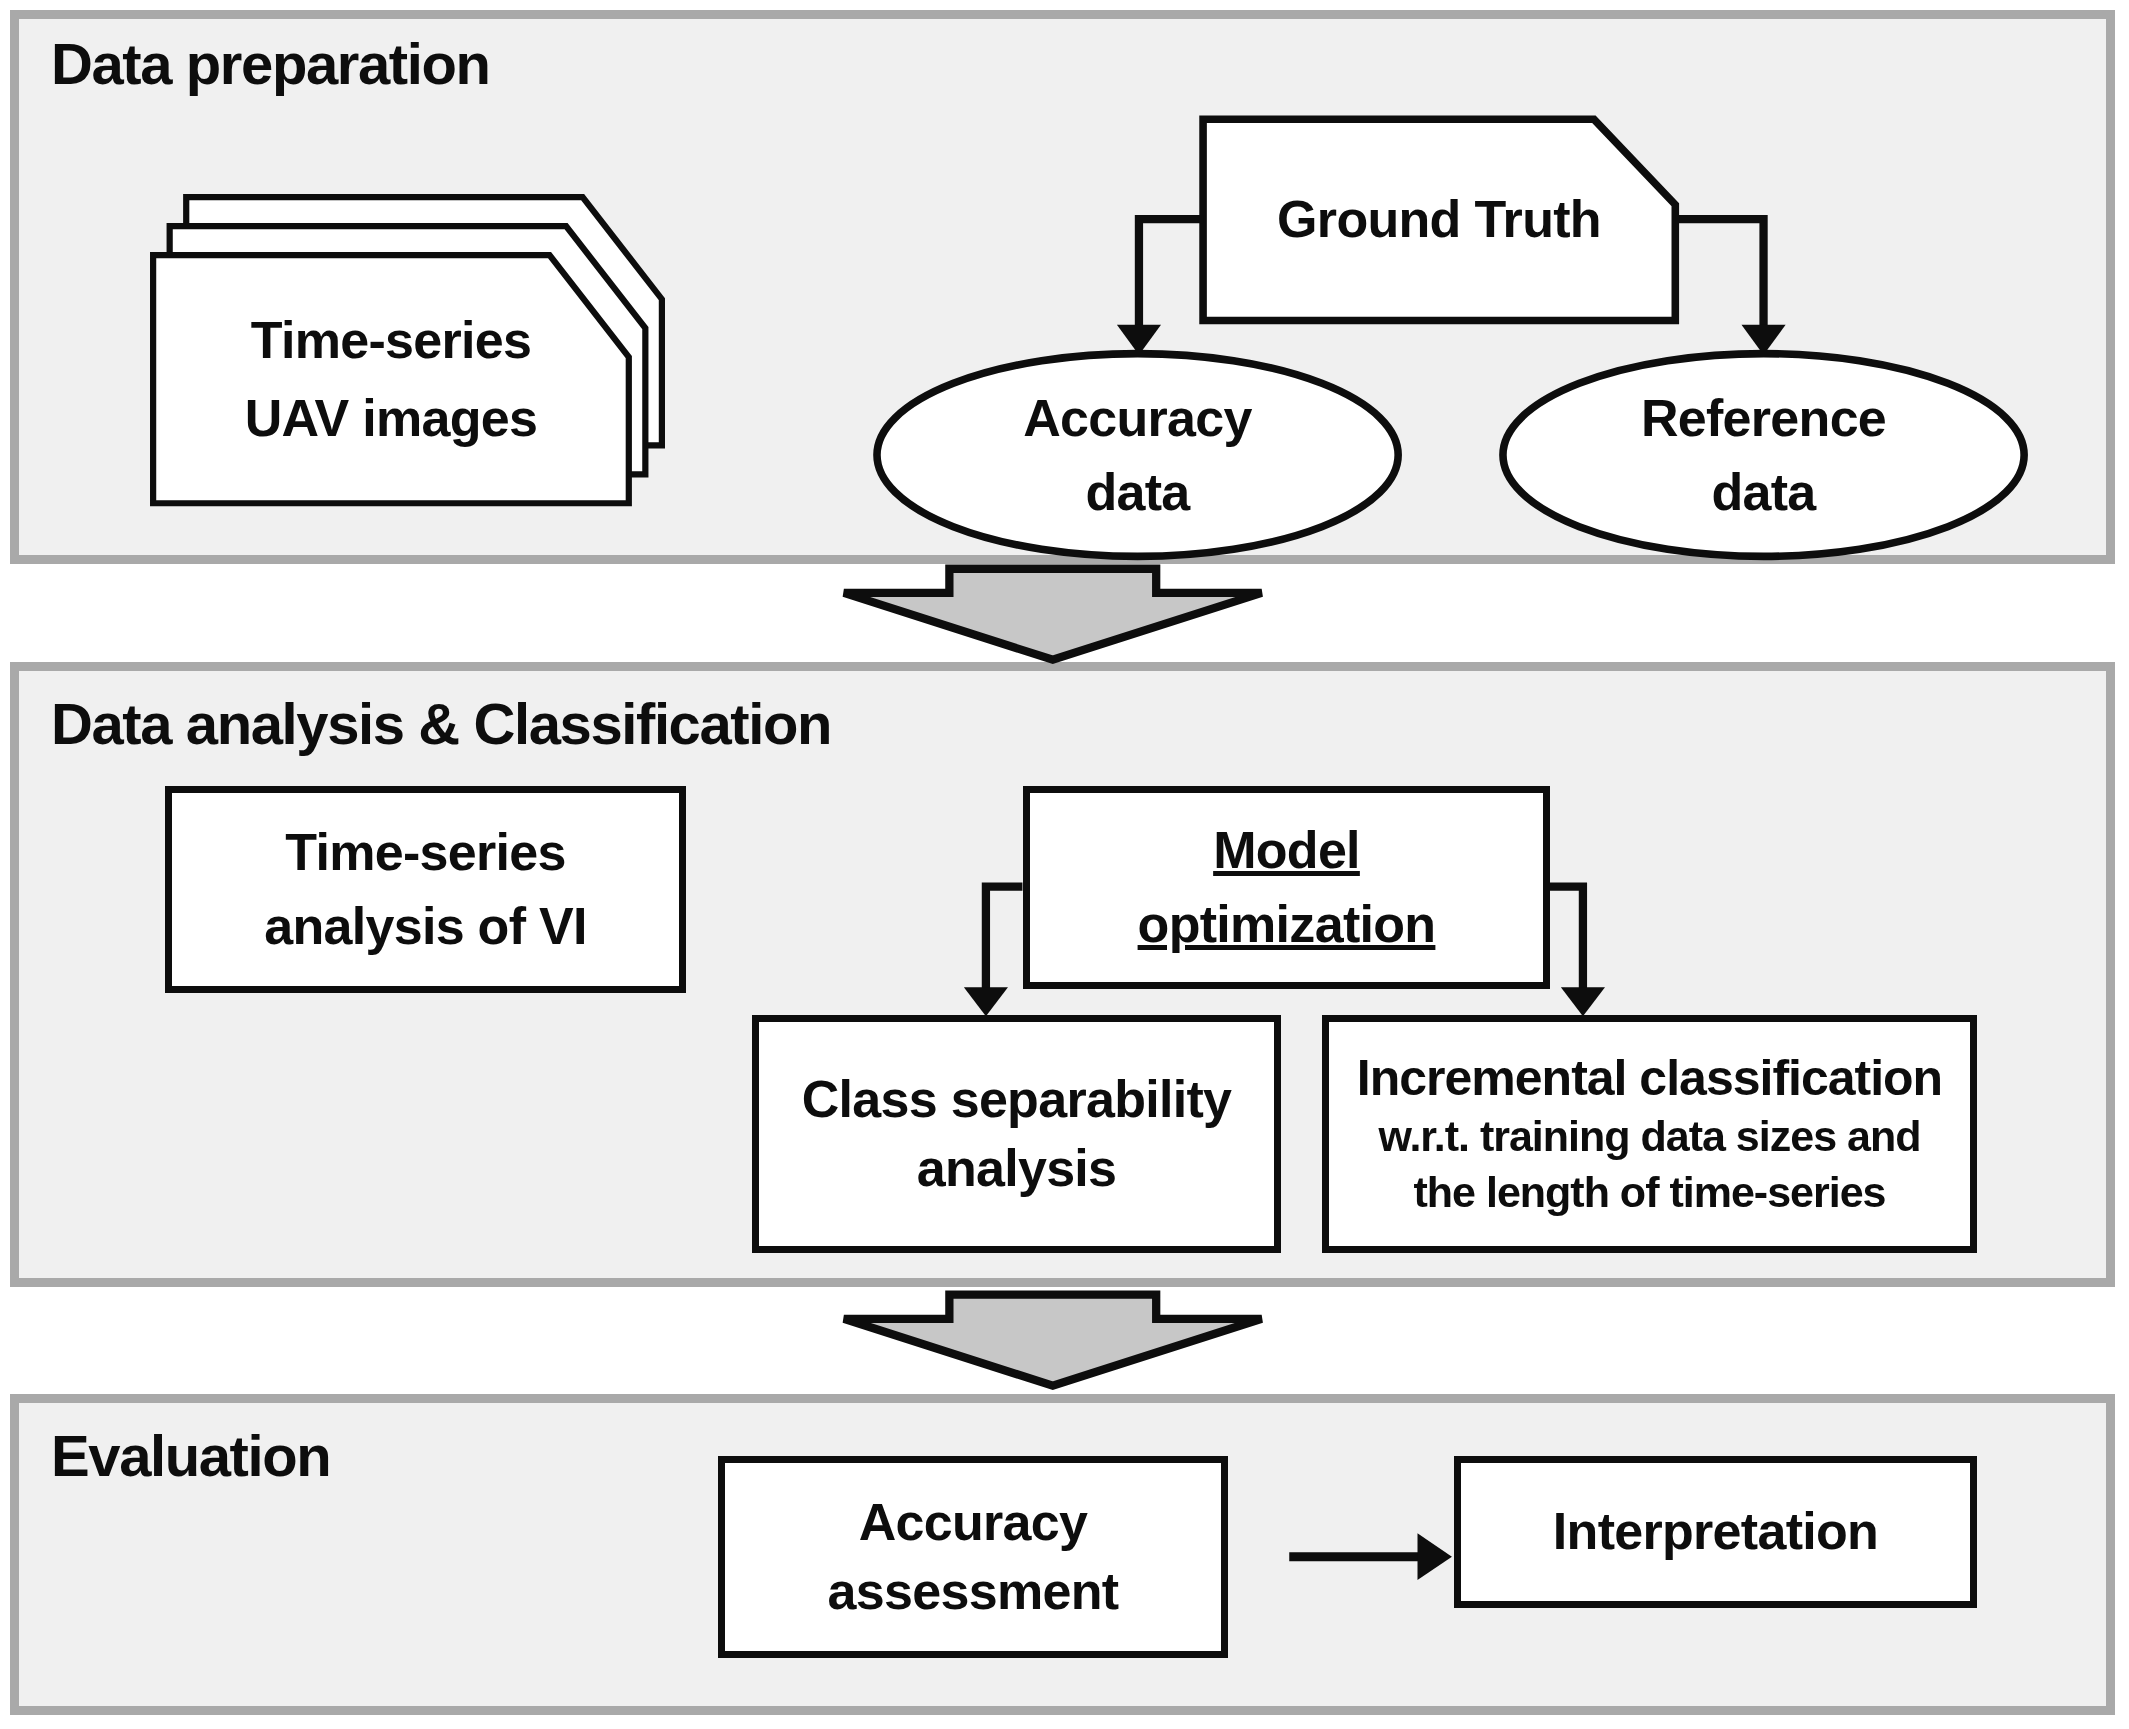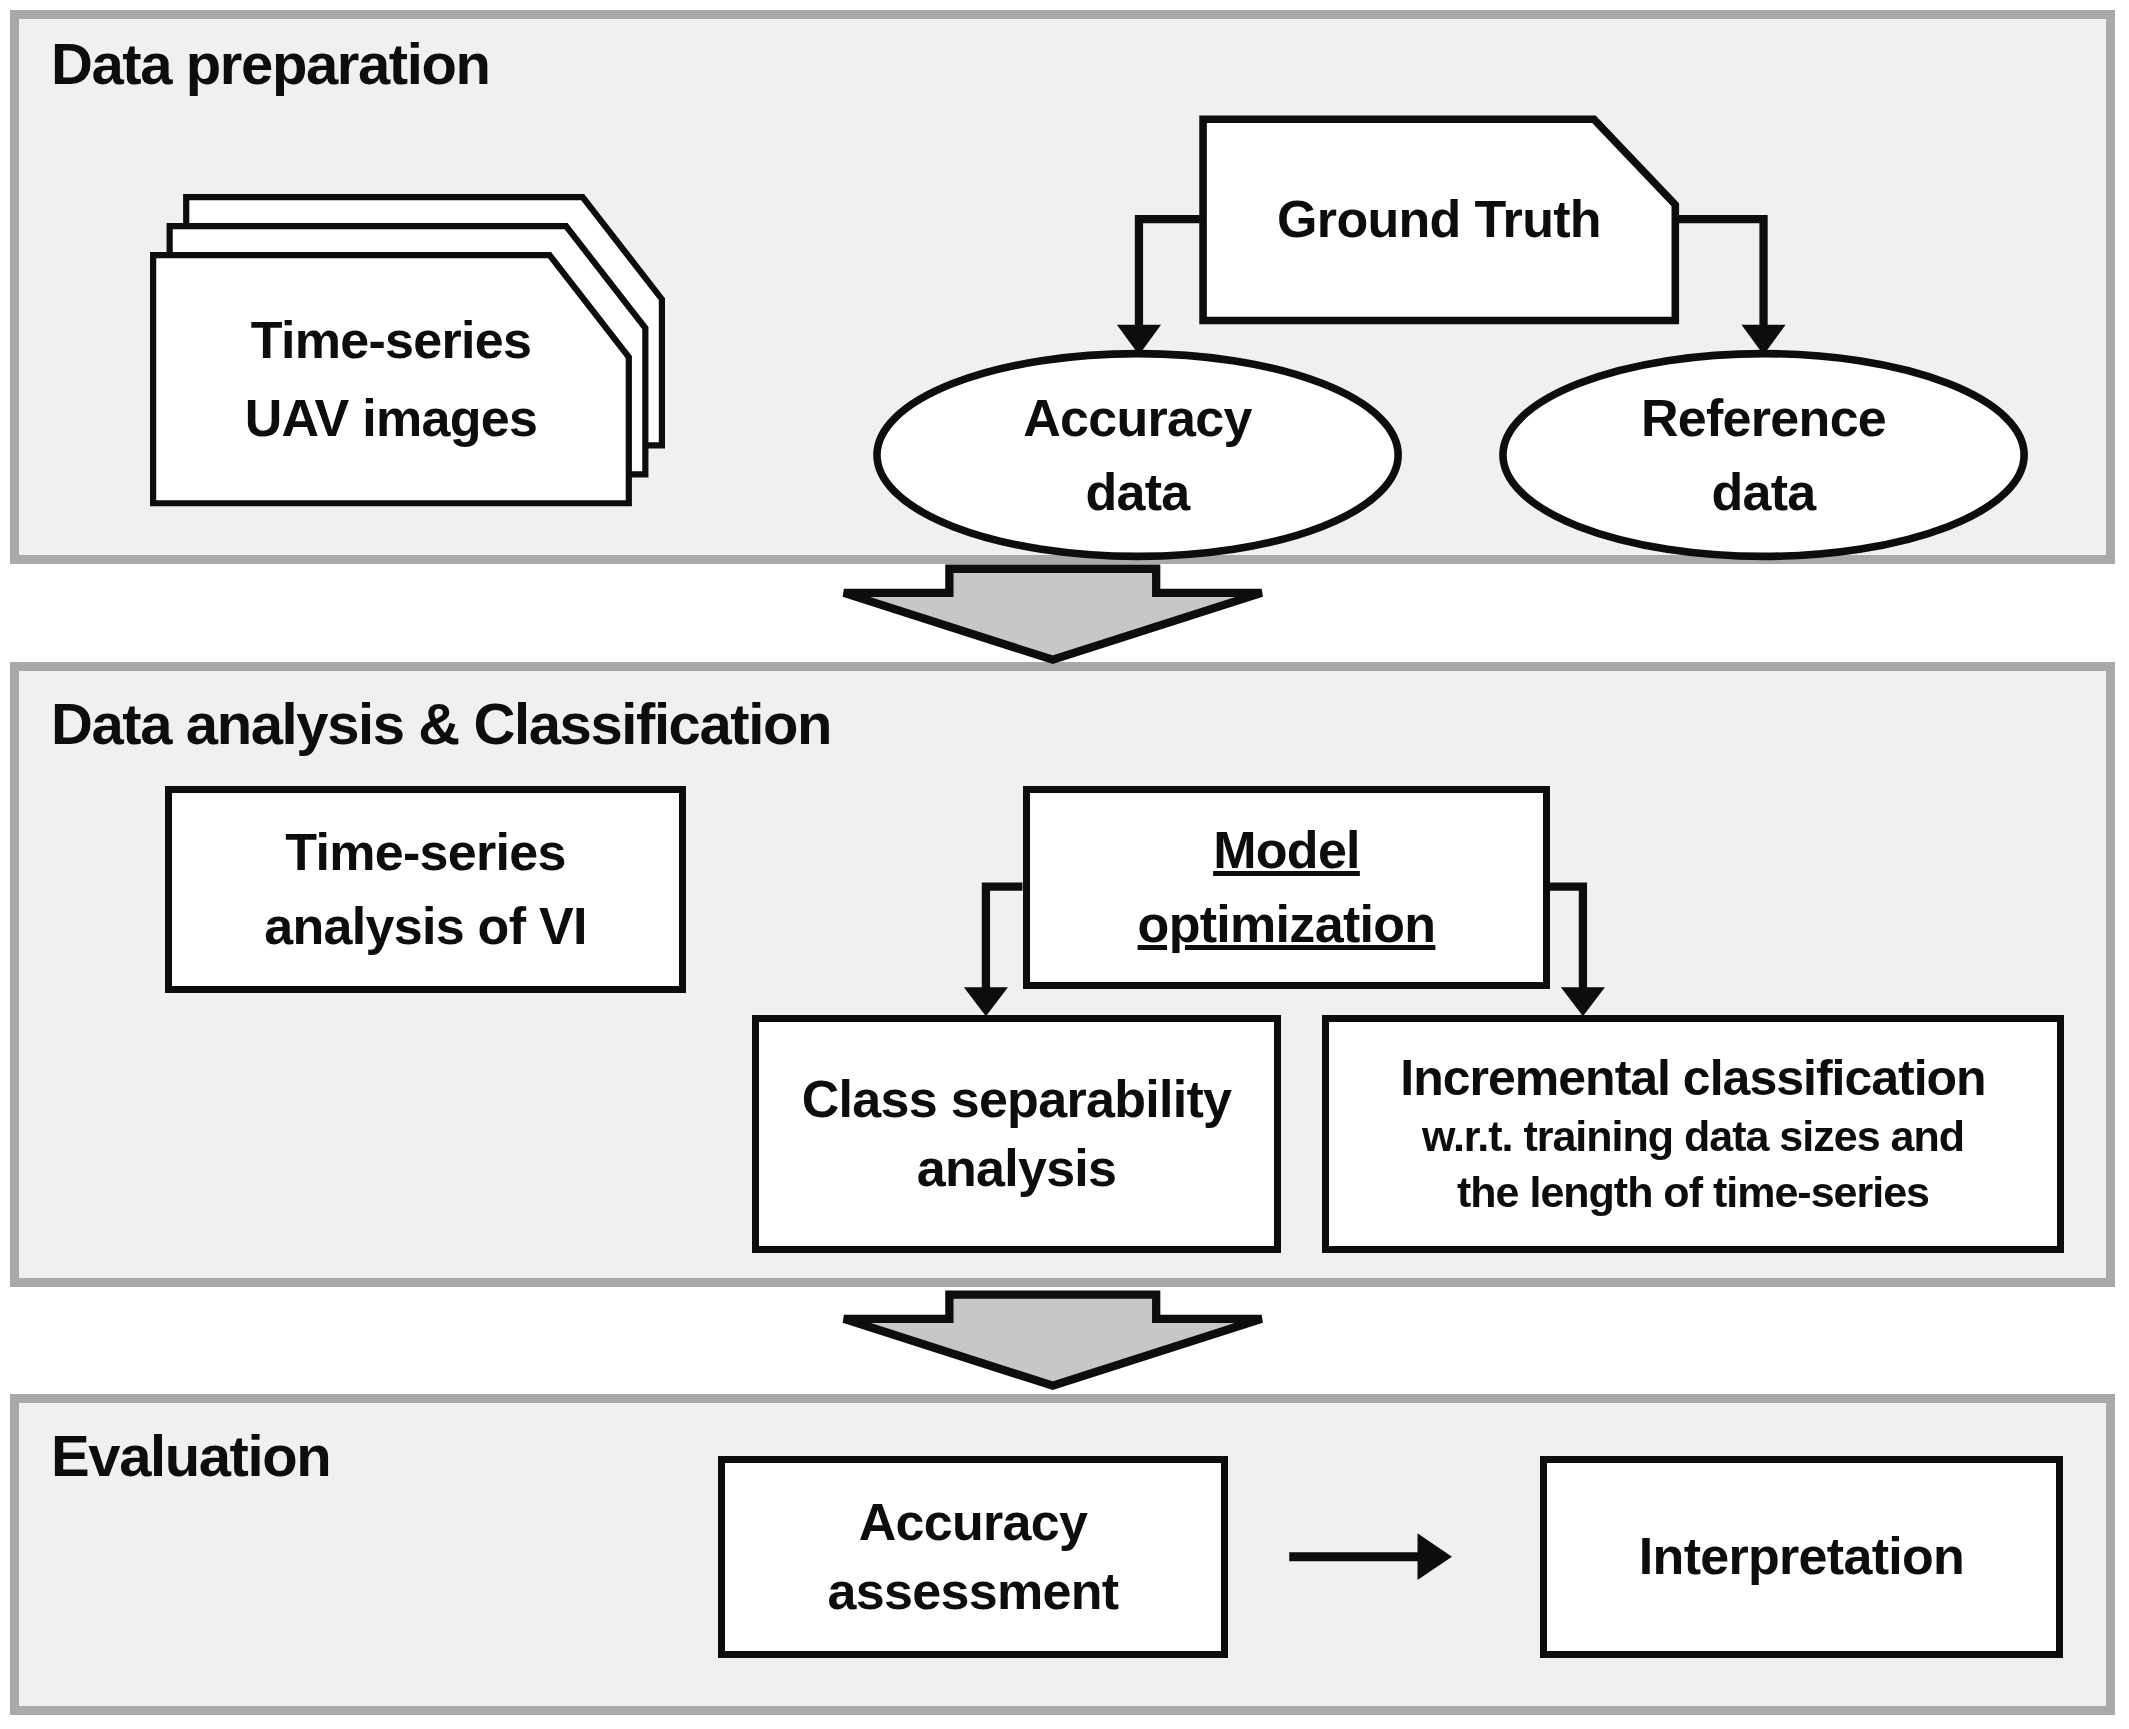--- a/index.html
+++ b/index.html
@@ -127,29 +127,29 @@
   <div class="node-box fs-main" style="left:1023px;top:786px;width:527px;height:203px;text-decoration:underline;">
     <span class="nowrap">Model</span>
     <span class="nowrap">optimization</span>
   </div>
 
   <div class="node-box fs-tight" style="left:719px;top:1015px;width:529px;height:238px;margin-left:33px;">
     <span class="nowrap">Class separability</span>
     <span class="nowrap">analysis</span>
   </div>
 
-  <div class="node-box" style="left:1322px;top:1015px;width:742px;height:238px;">
+  <div class="node-box" style="left:1322px;top:1015px;width:655px;height:238px;">
     <span class="fs-incr-title">Incremental classification</span>
     <span class="fs-incr-sub">w.r.t. training data sizes and</span>
     <span class="fs-incr-sub">the length of time-series</span>
   </div>
 
   <div class="node-box fs-tight" style="left:718px;top:1456px;width:510px;height:202px;">
     <span class="nowrap">Accuracy</span>
     <span class="nowrap">assessment</span>
   </div>
 
-  <div class="node-box fs-main" style="left:1540px;top:1456px;width:523px;height:202px;">
+  <div class="node-box fs-main" style="left:1454px;top:1456px;width:523px;height:152px;">
     <span class="nowrap">Interpretation</span>
   </div>
 
 </div>
 
 
 </body></html>

